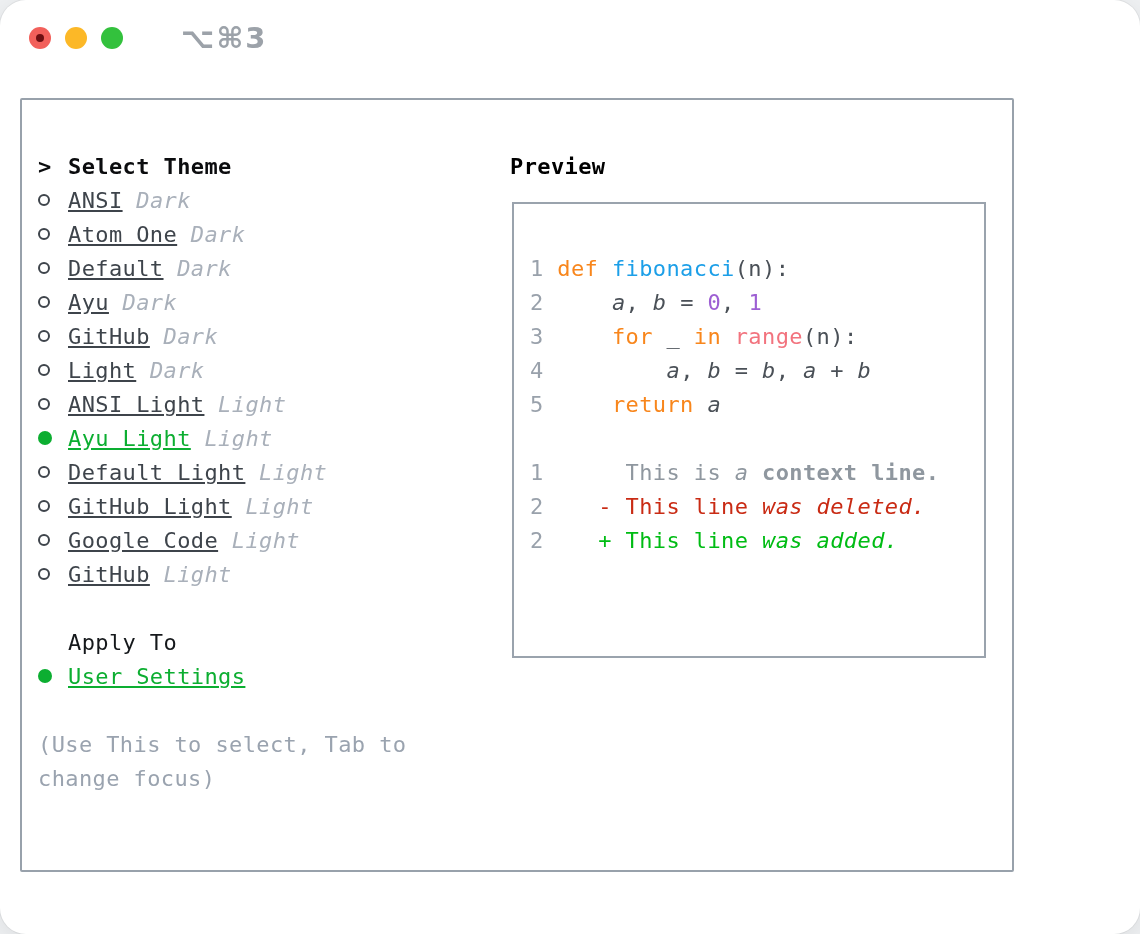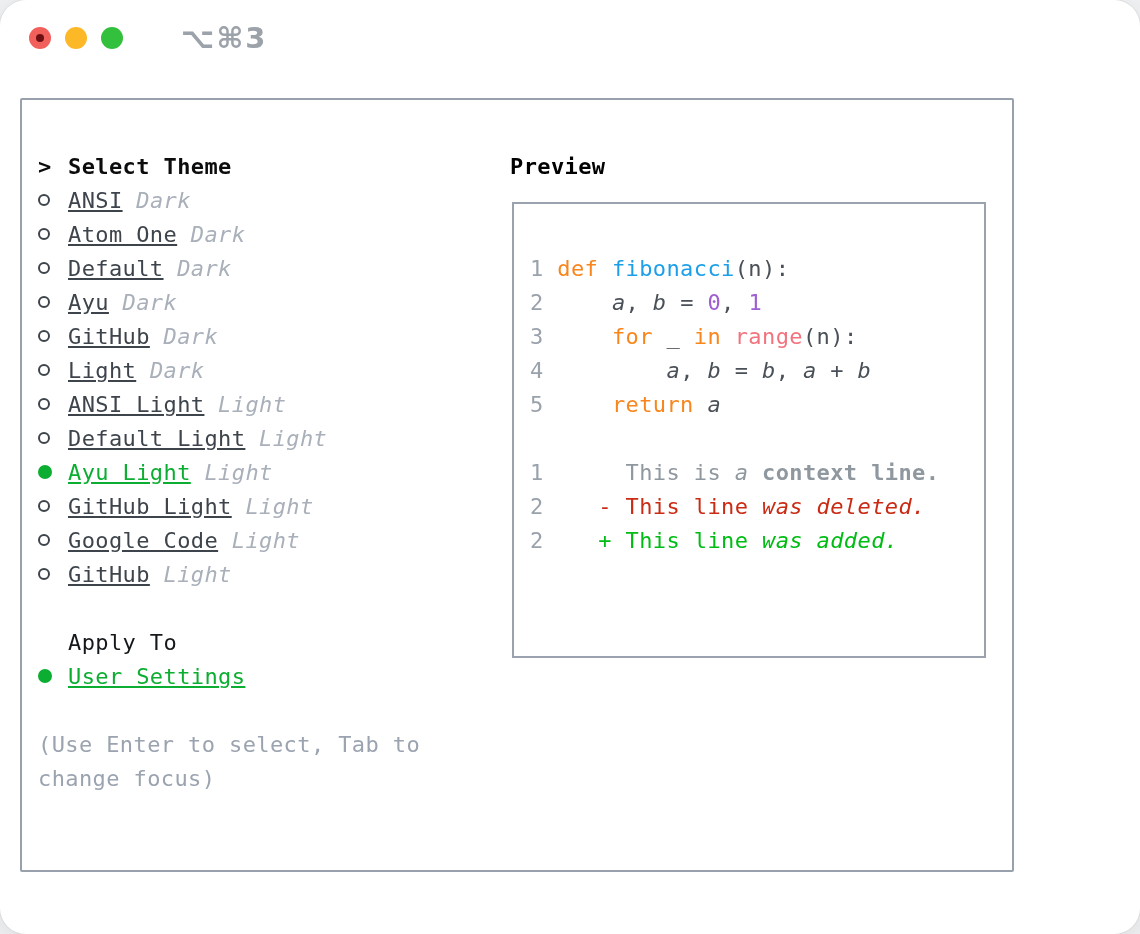--- a/index.html
+++ b/index.html
@@ -63,38 +63,38 @@
       <div class="row"><span class="marker hdr">&gt;</span><span class="hdr">Select Theme</span></div>
 
       <div>
           <div class="row"><span class="marker"><span class="dot"></span></span><span class="iname">ANSI</span><span class="suffix"> Dark</span></div>
           <div class="row"><span class="marker"><span class="dot"></span></span><span class="iname">Atom One</span><span class="suffix"> Dark</span></div>
           <div class="row"><span class="marker"><span class="dot"></span></span><span class="iname">Default</span><span class="suffix"> Dark</span></div>
           <div class="row"><span class="marker"><span class="dot"></span></span><span class="iname">Ayu</span><span class="suffix"> Dark</span></div>
           <div class="row"><span class="marker"><span class="dot"></span></span><span class="iname">GitHub</span><span class="suffix"> Dark</span></div>
           <div class="row"><span class="marker"><span class="dot"></span></span><span class="iname">Light</span><span class="suffix"> Dark</span></div>
           <div class="row"><span class="marker"><span class="dot"></span></span><span class="iname">ANSI Light</span><span class="suffix"> Light</span></div>
+          <div class="row"><span class="marker"><span class="dot selected"></span></span><span class="iname sel">Ayu Light</span><span class="suffix"> Light</span></div>
           <div class="row"><span class="marker"><span class="dot"></span></span><span class="iname">Default Light</span><span class="suffix"> Light</span></div>
-          <div class="row"><span class="marker"><span class="dot selected"></span></span><span class="iname sel">Ayu Light</span><span class="suffix"> Light</span></div>
           <div class="row"><span class="marker"><span class="dot"></span></span><span class="iname">GitHub Light</span><span class="suffix"> Light</span></div>
           <div class="row"><span class="marker"><span class="dot"></span></span><span class="iname">Google Code</span><span class="suffix"> Light</span></div>
           <div class="row"><span class="marker"><span class="dot"></span></span><span class="iname">GitHub</span><span class="suffix"> Light</span></div>
         </div>
 
       <div class="spacer"></div>
 
       <div class="row"><span class="marker"></span><span class="subhdr">Apply To</span></div>
 
       <div>
           <div class="row"><span class="marker"><span class="dot selected"></span></span><span class="iname sel">User Settings</span></div>
         </div>
 
       <div class="spacer"></div>
 
-      <div class="row hint">(Use Enter to select, Tab to</div>
+      <div class="row hint">(Use This to select, Tab to</div>
       <div class="row hint">change focus)</div>
     </div>
 
     <div class="preview-title">Preview</div>
 
     <div class="preview-box">
       <div>
           <div class="code-line"><span style="color: rgb(153, 161, 171);">1 </span><span style="color: rgb(248, 134, 28);">def </span><span style="color: rgb(28, 159, 232);">fibonacci</span><span style="color: rgb(74, 80, 87);">(n):</span></div>
           <div class="code-line"><span style="color: rgb(153, 161, 171);">2 </span><span style="color: rgb(74, 80, 87);">    </span><span style="color: rgb(74, 80, 87); font-style: italic;">a</span><span style="color: rgb(74, 80, 87);">, </span><span style="color: rgb(74, 80, 87); font-style: italic;">b</span><span style="color: rgb(74, 80, 87);"> = </span><span style="color: rgb(157, 95, 211);">0</span><span style="color: rgb(74, 80, 87);">, </span><span style="color: rgb(157, 95, 211);">1</span></div>
           <div class="code-line"><span style="color: rgb(153, 161, 171);">3 </span><span style="color: rgb(74, 80, 87);">    </span><span style="color: rgb(248, 134, 28);">for</span><span style="color: rgb(74, 80, 87);"> _ </span><span style="color: rgb(248, 134, 28);">in</span><span style="color: rgb(74, 80, 87);"> </span><span style="color: rgb(242, 115, 126);">range</span><span style="color: rgb(74, 80, 87);">(n):</span></div>

